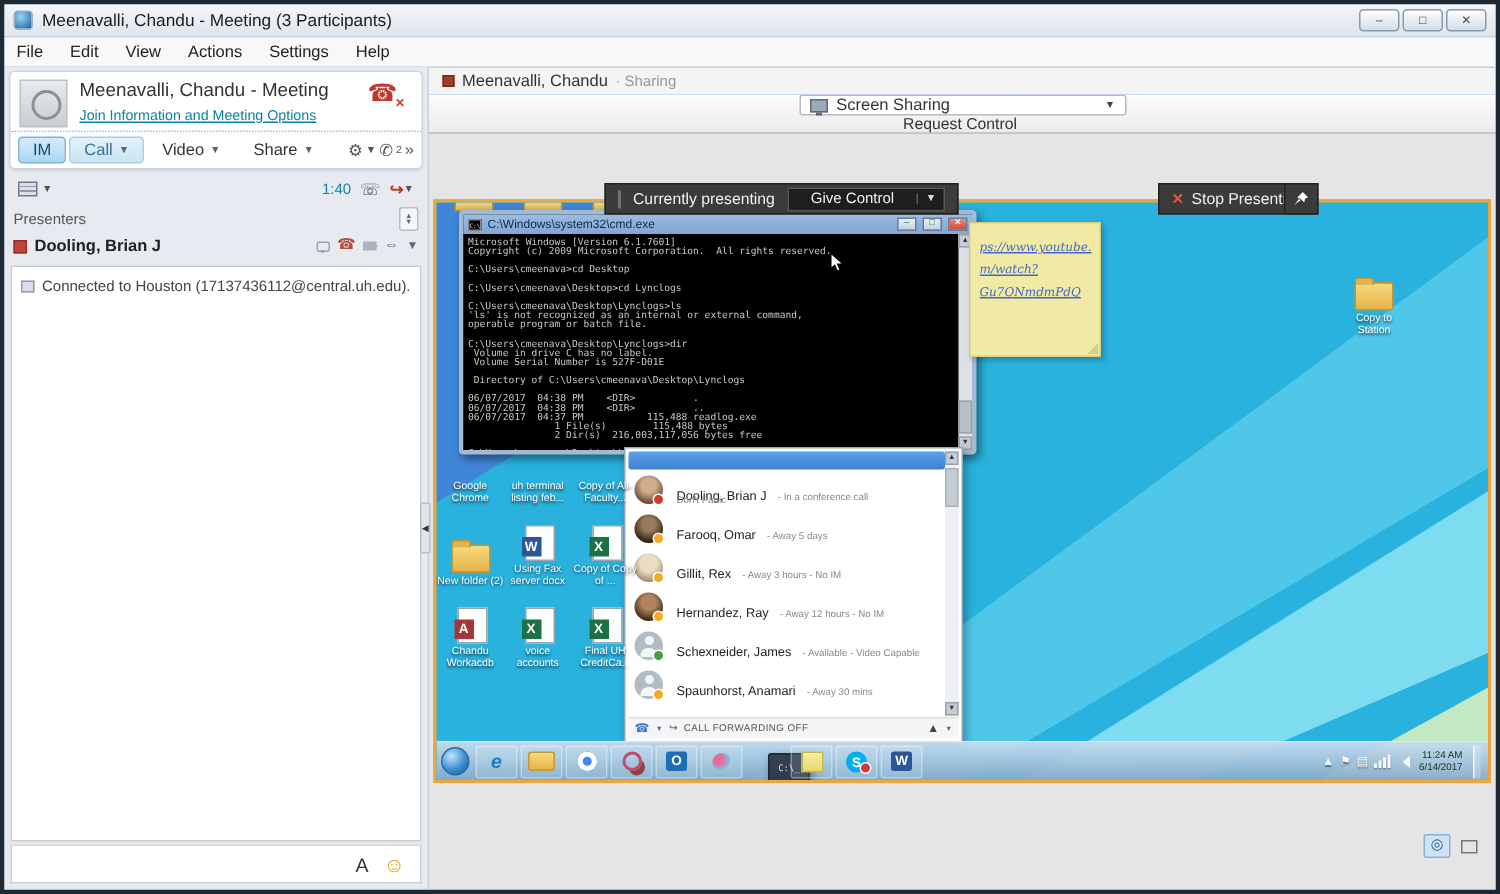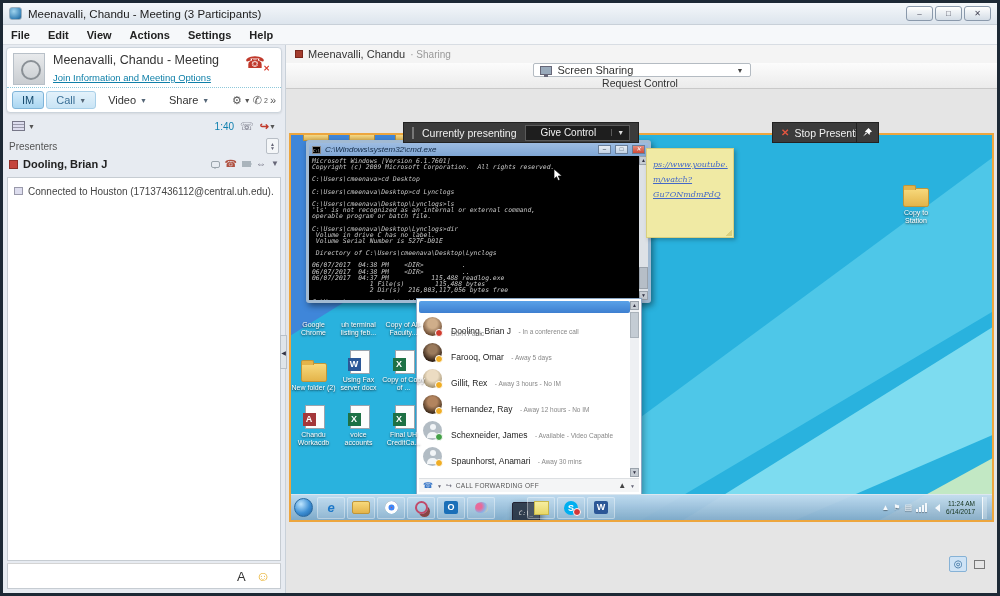--- a/index.html
+++ b/index.html
@@ -7,21 +7,21 @@
 
   .frame { position:relative; width:1000px; height:596px; border:3px solid #1d2935; background:#e9edf2; }
 
   
   .titlebar { height:22px; background:linear-gradient(#f4f7fa,#dde5ed); display:flex; align-items:center; padding:0 6px; border-bottom:1px solid #c8d0d8; }
   .app-icon { width:13px; height:13px; border-radius:3px; background:radial-gradient(circle at 35% 30%, #9fd4ee, #3a84b8 70%, #1d5a86); border:1px solid #9ab0c0; margin-right:6px; }
   .title-text { font-size:11.5px; color:#1c1c1c; flex:1; }
   .win-btns { display:flex; gap:2px; }
   .win-btn { width:27px; height:15px; border:1px solid #8a99ab; border-radius:3px; background:linear-gradient(#fefefe,#d4dde6); font-size:8px; color:#445; display:flex; align-items:center; justify-content:center; line-height:1; }
   .menubar { height:20px; background:#f6f8fa; border-bottom:1px solid #d8dde3; display:flex; align-items:center; padding:0 8px; gap:18px; }
-  .menu-item { font-size:11px; color:#222;font-weight:bold; }
+  .menu-item { font-size:11px; color:#222; }
 
   .body { display:flex; height:548px; position:relative; }
 
   
   .left-panel { width:283px; background:#e7ebf1; position:relative; border-right:1px solid #c9d1d9; }
   .convo-card { position:absolute; left:3px; right:3px; top:2px; height:66px; background:#fff; border:1px solid #ccd4dc; border-radius:4px; box-shadow:0 1px 2px rgba(0,0,0,.08); }
   .card-top { display:flex; padding:5px 16px 2px 6px; align-items:flex-start; }
   .avatar-lg { width:32px; height:32px; border:1px solid #b8c0c8; background:linear-gradient(#e8eaec,#c9cdd1); position:relative; }
   .avatar-lg::after { content:""; position:absolute; left:7px; top:6px; width:16px; height:16px; border:2px solid #8a9096; border-radius:50%; }
   .card-text { margin-left:8px; flex:1; }
@@ -101,21 +101,21 @@
 
   
   .desktop { position:absolute; left:3px; top:44px; width:705px; height:389px; border:2px solid #eda63e; background:#29b2de; overflow:hidden; }
   .bg1 { position:absolute; inset:0; background:#3f86d9; clip-path:polygon(0 0, 46% 0, 0 52%); }
   .ribbon1 { position:absolute; inset:0; background:#4ec7e8; clip-path:polygon(30% 100%, 100% 6%, 100% 46%, 50% 100%); }
   .ribbon2 { position:absolute; inset:0; background:#7ddcf0; clip-path:polygon(56% 100%, 100% 50%, 100% 78%, 72% 100%); }
   .corner-green { position:absolute; inset:0; background:#c2e8c4; clip-path:polygon(84% 100%, 100% 84%, 100% 100%); }
   .top-sliver { position:absolute; top:0; width:26px; height:6px; background:linear-gradient(#f2d887,#ddb456); border:1px solid #b9913c; border-top:none; }
 
   
-  .cmd { position:absolute; left:15px; top:5px; width:345px; height:163px; border:3px solid rgba(176,202,228,.92); border-radius:3px; box-shadow:2px 3px 6px rgba(0,0,0,.45); background:#000;font-style:italic; }
+  .cmd { position:absolute; left:15px; top:5px; width:345px; height:163px; border:3px solid rgba(176,202,228,.92); border-radius:3px; box-shadow:2px 3px 6px rgba(0,0,0,.45); background:#000; }
   .cmd-title { height:13px; background:linear-gradient(#9dbce2,#7fa6d4); display:flex; align-items:center; padding:0 3px; gap:4px; }
   .cmd-title-icon { width:9px; height:8px; background:#000; border:1px solid #888; color:#ddd; font-size:4px; line-height:7px; text-align:center; font-family:"DejaVu Sans Mono",monospace; }
   .cmd-title-text { font-size:8px; color:#102844; flex:1; white-space:nowrap; overflow:hidden; }
   .cmd-btn { width:13px; height:9px; border:1px solid #6a7f9a; background:linear-gradient(#e8eef6,#c2d2e4); font-size:6px; line-height:7px; text-align:center; color:#345; }
   .cmd-btn.close { background:linear-gradient(#e88a7a,#cf4a38); color:#fff; }
   .cmd-body { position:absolute; left:0; top:13px; right:9px; bottom:0; background:#000; padding:2px 0 0 3px; overflow:hidden; }
   .cline { white-space:pre; font-family:"DejaVu Sans Mono",monospace; font-size:6.4px; line-height:6.15px; height:6.15px; color:#c7c7c7; }
   .cmd-scroll { position:absolute; right:0; top:13px; bottom:0; width:9px; background:#dde1e6; }
   .scroll-arrow { position:absolute; left:0; width:9px; height:9px; background:#c7cdd4; border:1px solid #9aa2ab; font-size:5px; line-height:7px; text-align:center; color:#334; }
   .cmd-thumb { position:absolute; left:0; bottom:11px; width:9px; height:22px; background:#b6bec7; border:1px solid #9aa2ab; }

